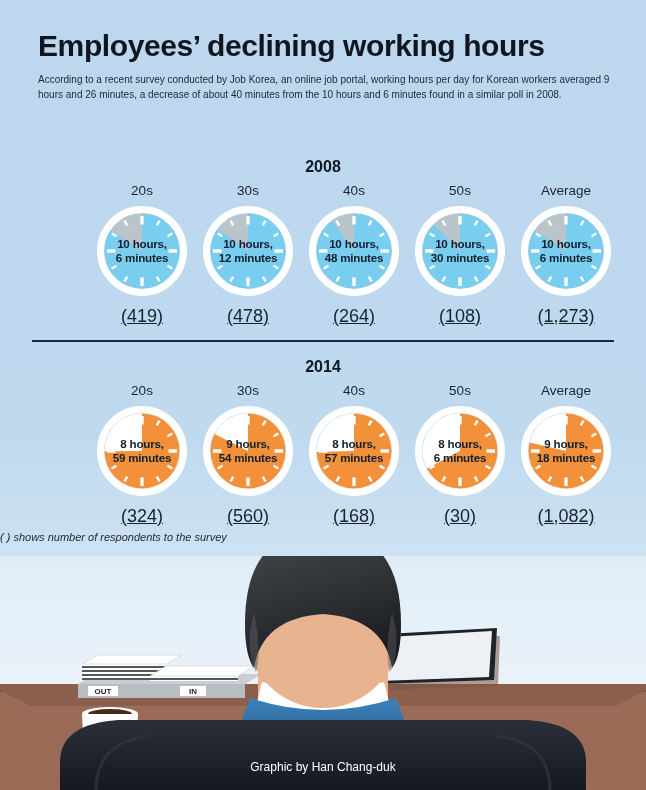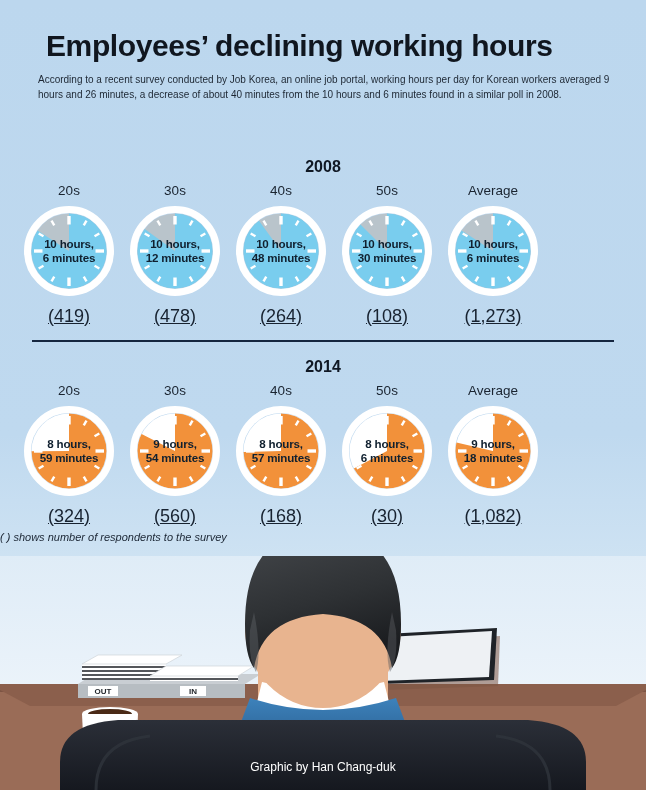--- a/index.html
+++ b/index.html
@@ -7,35 +7,35 @@
     width:646px;height:790px;overflow:hidden;position:relative;
     font-family:"Liberation Sans","DejaVu Sans",sans-serif;
     background:#bfd9ef;
   }
   #page{position:absolute;inset:0;overflow:hidden;background:linear-gradient(180deg,#bcd7ee 0%,#bfd9ef 55%,#cfe3f3 72%,#e8f1f9 82%,#f2f7fb 88%);}
 
   
   .header{position:absolute;left:38px;top:30px;width:580px;}
   .title{
     font-size:30px;font-weight:bold;color:#10161f;letter-spacing:-0.4px;
-    line-height:1.05;margin:0 0 10px 8px;
+    line-height:1.05;margin:0 0 10px 0;
   }
   .subtitle{
     font-size:10px;color:#1d2733;line-height:1.55;margin:0;width:574px;
   }
 
   
   .section{position:absolute;left:0;width:646px;}
   .sec2008{top:150px;}
   .sec2013{top:350px;}
   .yearlabel{
     text-align:center;font-size:16px;font-weight:bold;color:#101824;
     margin:8px 0 8px 0;letter-spacing:0px;
   }
-  .clockrow{display:flex;justify-content:flex-start;padding:0 16px;box-sizing:border-box;}
+  .clockrow{display:flex;justify-content:flex-end;padding:0 27px;box-sizing:border-box;}
   .clockcell{width:106px;display:flex;flex-direction:column;align-items:center;}
   .agelabel{font-size:13.5px;color:#1a2430;margin-bottom:5px;line-height:1;}
   .clockwrap{position:relative;width:96px;height:96px;}
   .respondents{font-size:18px;color:#172230;margin-top:8px;line-height:1;text-decoration:underline;}
 
   .divider{position:absolute;left:32px;top:340px;width:582px;height:0;border-top:2px solid #15263f;}
 
   .footnote{
     position:absolute;left:0;top:531px;width:646px;text-align:left;
     font-size:11px;font-style:italic;color:#1b2634;

